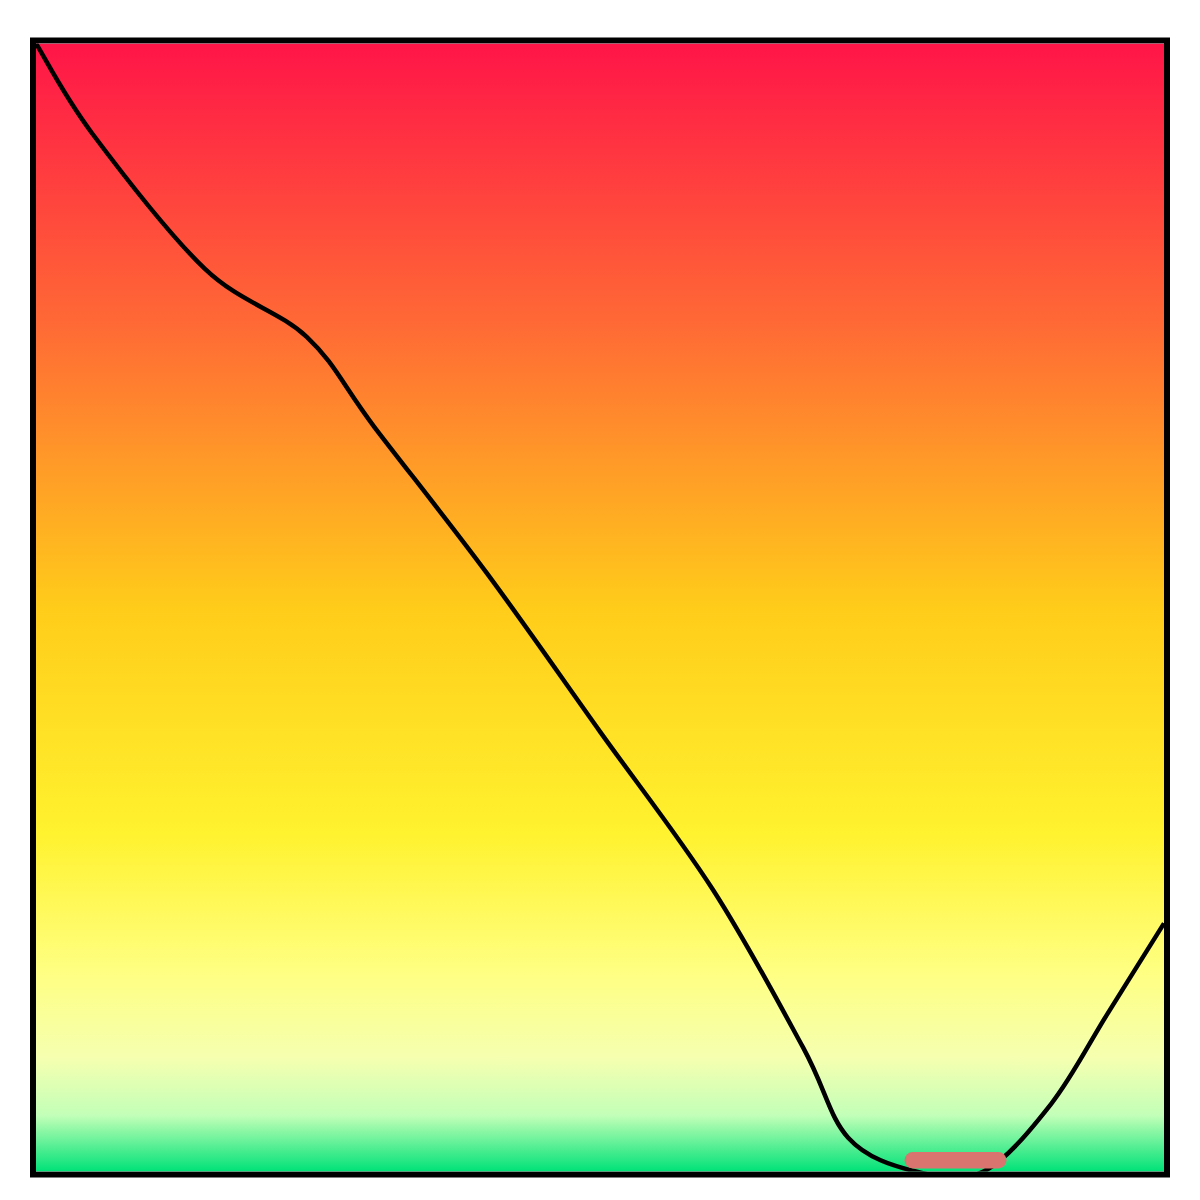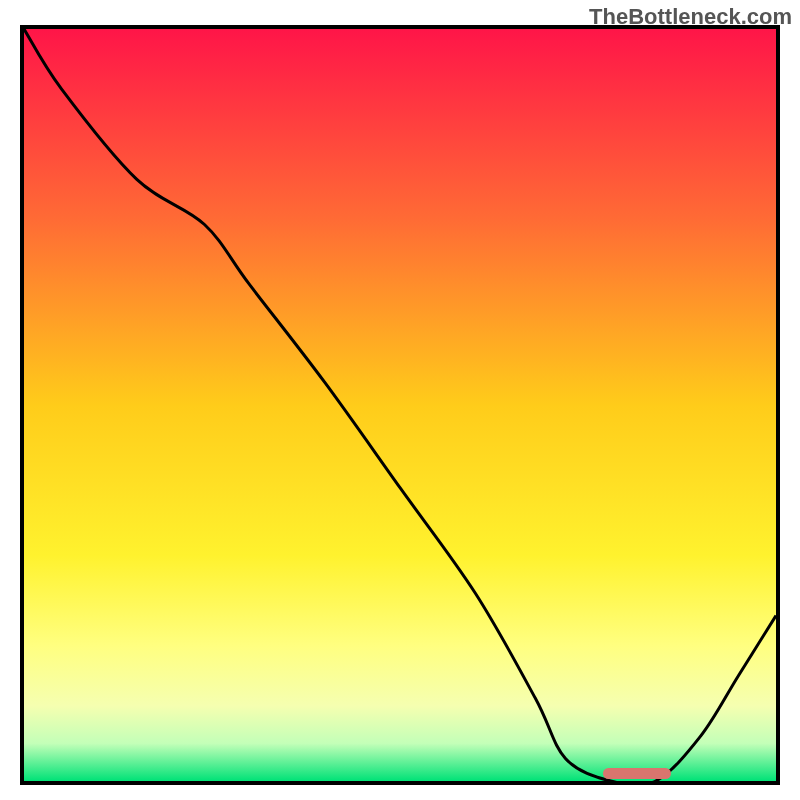--- a/index.html
+++ b/index.html
@@ -52,21 +52,20 @@
     height: 11px;
     border-radius: 6px;
     background: #d9756e;
   }
 </style>
 </head>
 <body>
 
 <div class="container">
 
-  <div class="watermark">TheBottleneck.com</div>
 
   <div class="plot-area">
 
     <svg class="gradient-bg" viewBox="0 0 100 100" preserveAspectRatio="none">
       <defs>
         <linearGradient id="bg-grad" x1="0" y1="0" x2="0" y2="1">
         <stop offset="0%" stop-color="#ff1548"></stop>
             <stop offset="25%" stop-color="#ff6a35"></stop>
             <stop offset="50%" stop-color="#ffcc1a"></stop>
             <stop offset="70%" stop-color="#fff22e"></stop>

